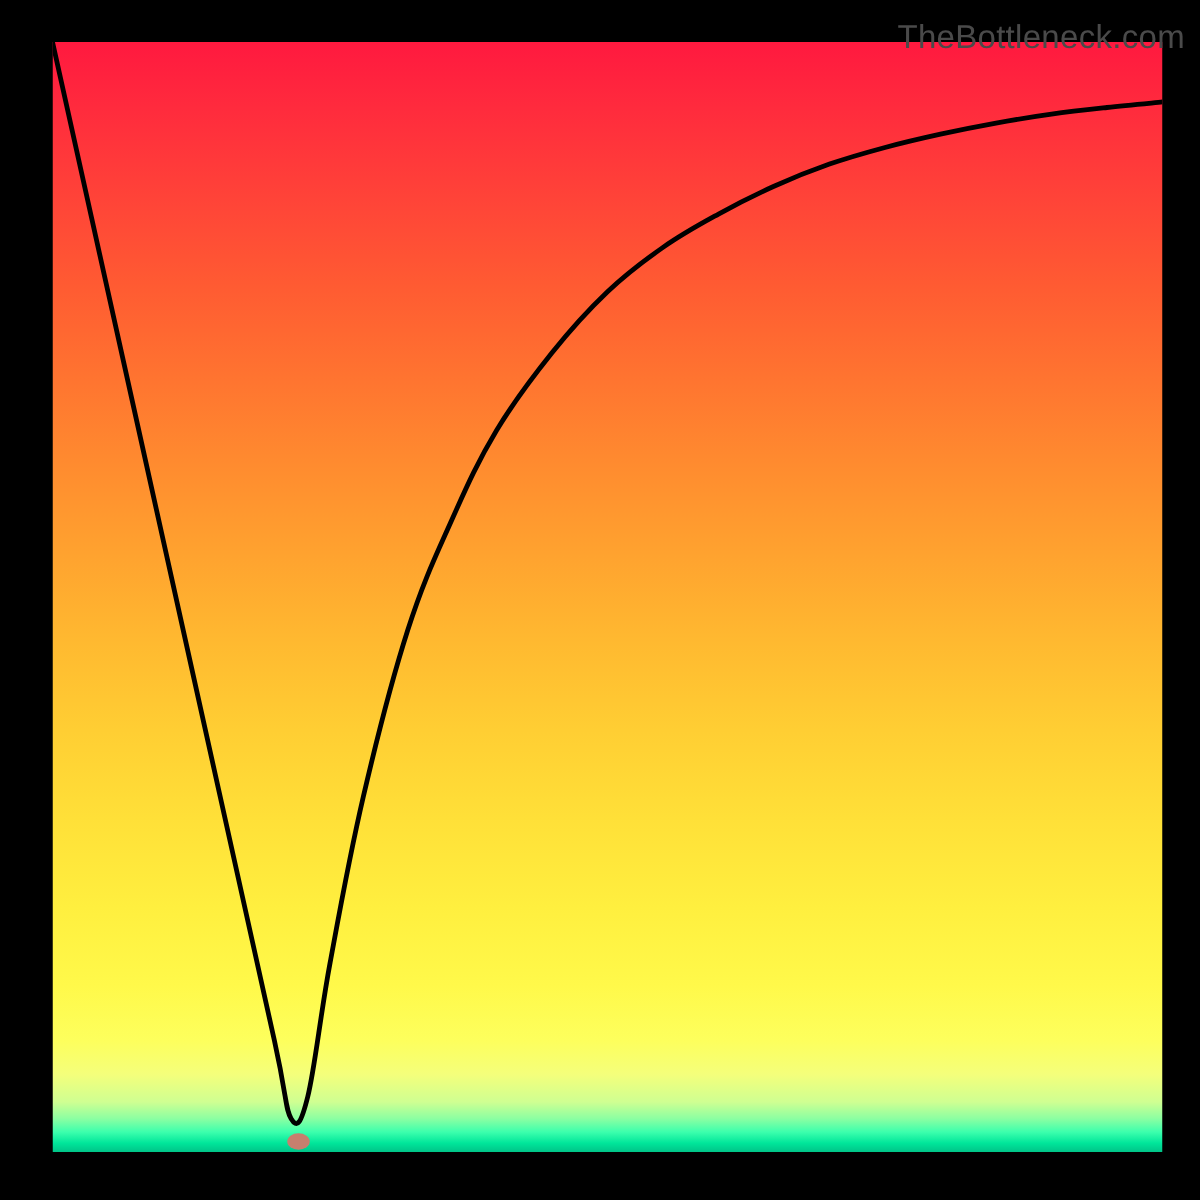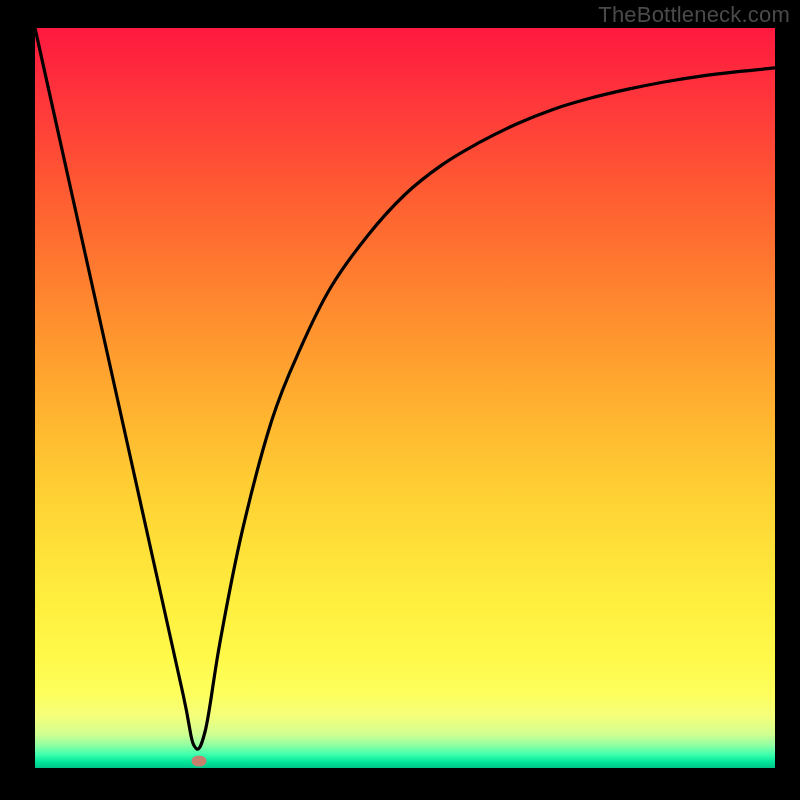--- a/index.html
+++ b/index.html
@@ -12,21 +12,21 @@
     font-family: Arial, Helvetica, sans-serif;
   }
   .frame {
     position: relative;
     width: 800px;
     height: 800px;
     background: #000;
   }
   .watermark {
     position: absolute;
-    top: 2px;
+    top: 12px;
     right: 10px;
     color: #4a4a4a;
     font-size: 22px;
     font-weight: 500;
     letter-spacing: 0.2px;
     z-index: 50;
   }
   .plot-area {
     position: absolute;
     left: 35px;

